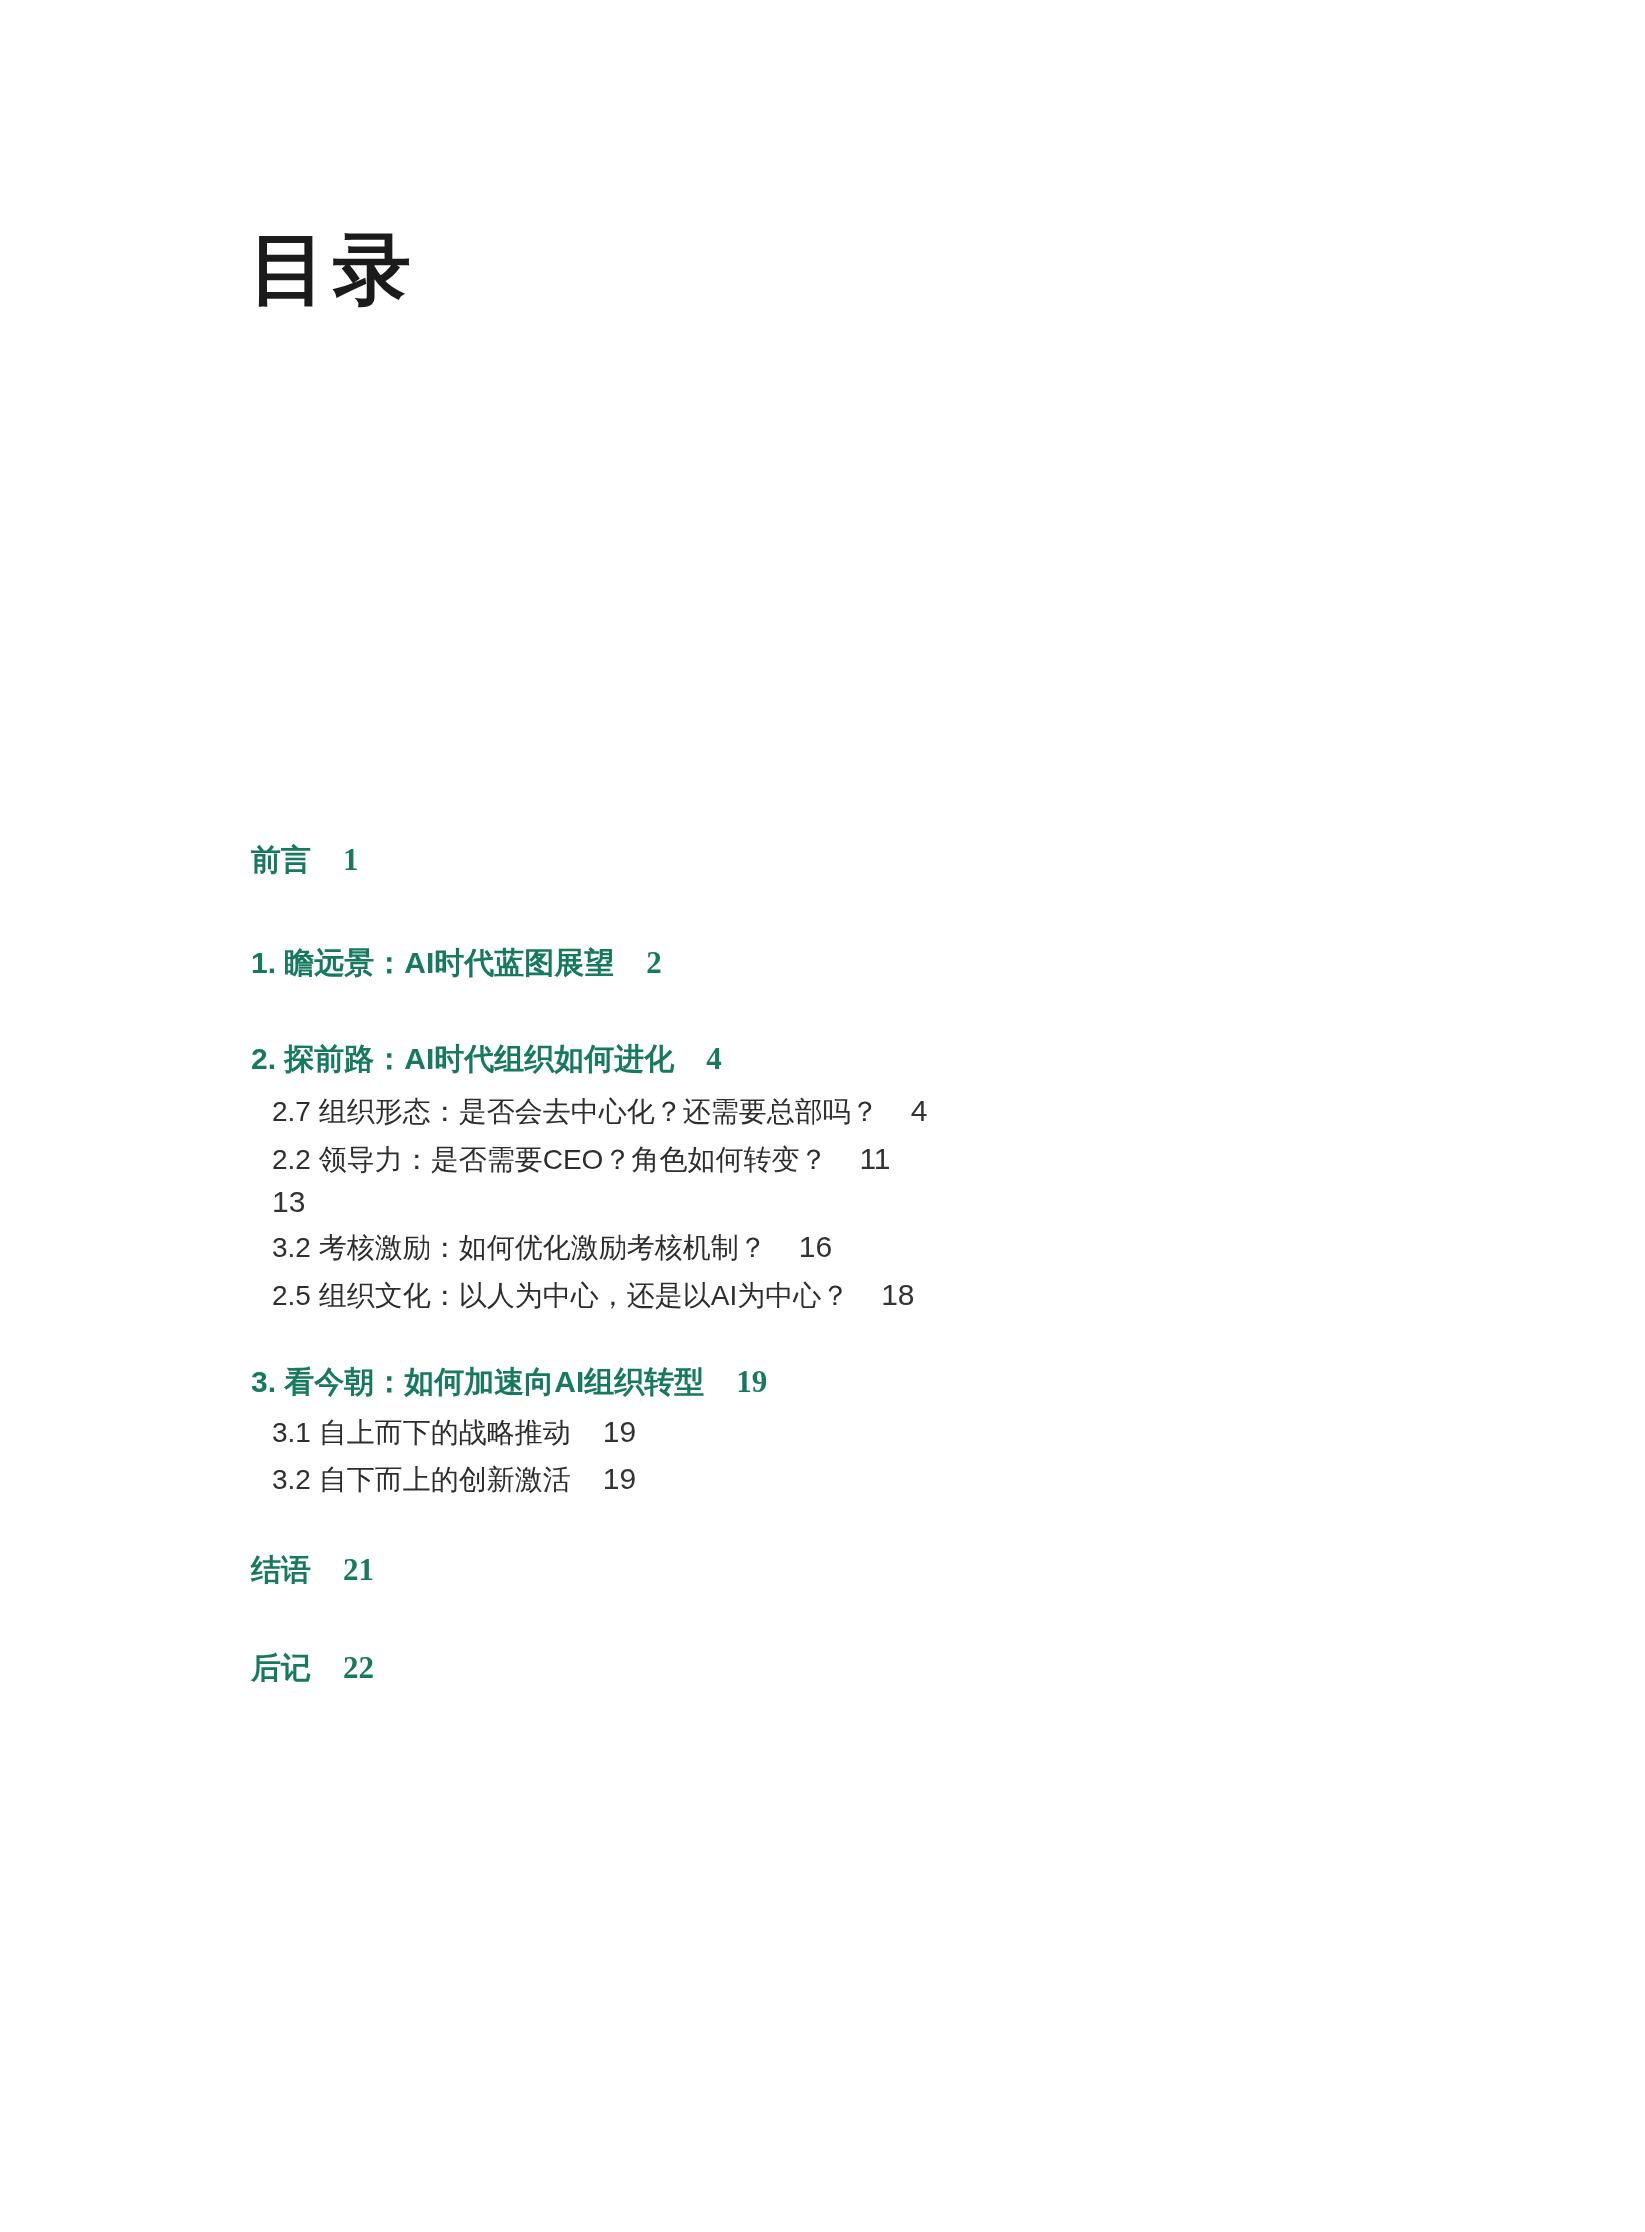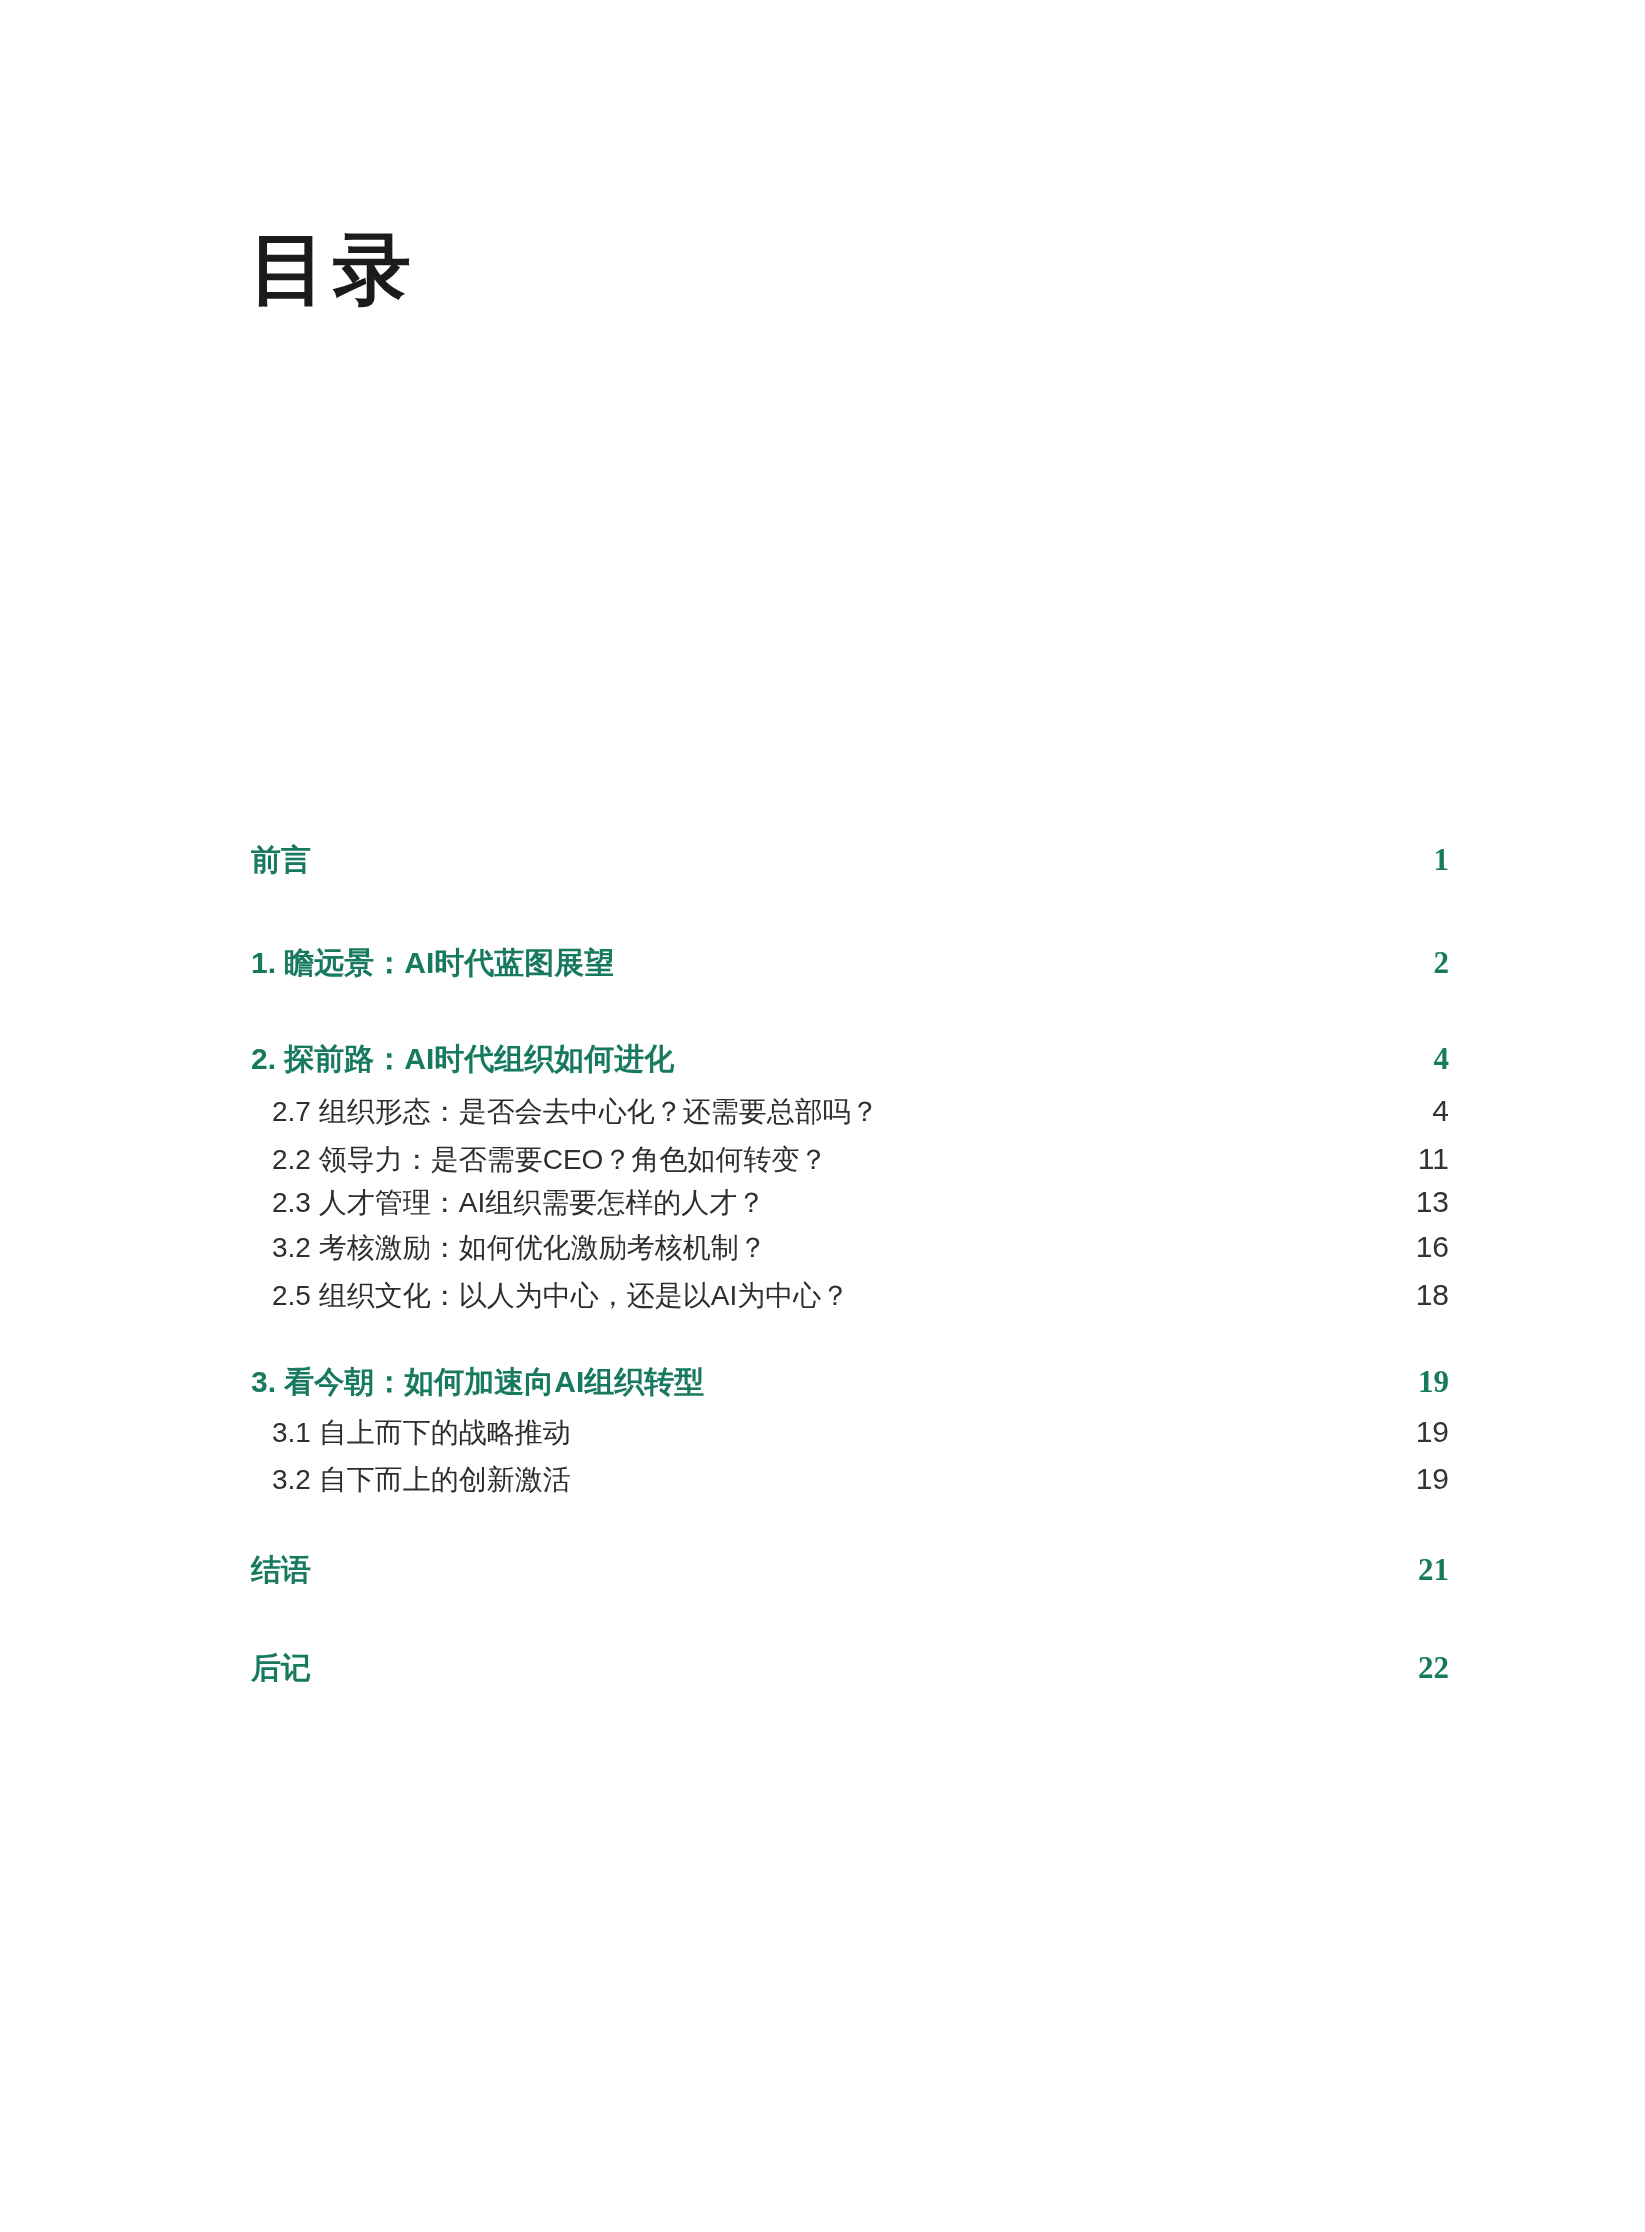--- a/index.html
+++ b/index.html
@@ -28,21 +28,20 @@
     left:0; top:0;
     width:100%; height:100%;
   }
   .toc-row {
     position:absolute;
     left:187px;
     width:1262px;
     height:40px;
     line-height:40px;
     display:flex;
-    justify-content:space-between;
     align-items:baseline;
     cursor:pointer;
   }
   .toc-row .toc-label { white-space:nowrap; }
   .toc-row.major .toc-label {
     color:#177A5E;
     font-weight:700;
     font-size:30px;
   }
   .toc-row.major .toc-page {
@@ -91,21 +90,20 @@
       <span class="toc-label">2.7 组织形态：是否会去中心化？还需要总部吗？</span>
       <span class="toc-page">4</span>
     </div>
 
     <div class="toc-row sub" style="top:1075px">
       <span class="toc-label">2.2 领导力：是否需要CEO？角色如何转变？</span>
       <span class="toc-page">11</span>
     </div>
 
     <div class="toc-row sub" style="top:1118px">
-      <span class="toc-label">2.3 人才管理：AI组织需要怎样的人才？</span>
       <span class="toc-page">13</span>
     </div>
 
     <div class="toc-row sub" style="top:1163px">
       <span class="toc-label">3.2 考核激励：如何优化激励考核机制？</span>
       <span class="toc-page">16</span>
     </div>
 
     <div class="toc-row sub" style="top:1211px">
       <span class="toc-label">2.5 组织文化：以人为中心，还是以AI为中心？</span>

